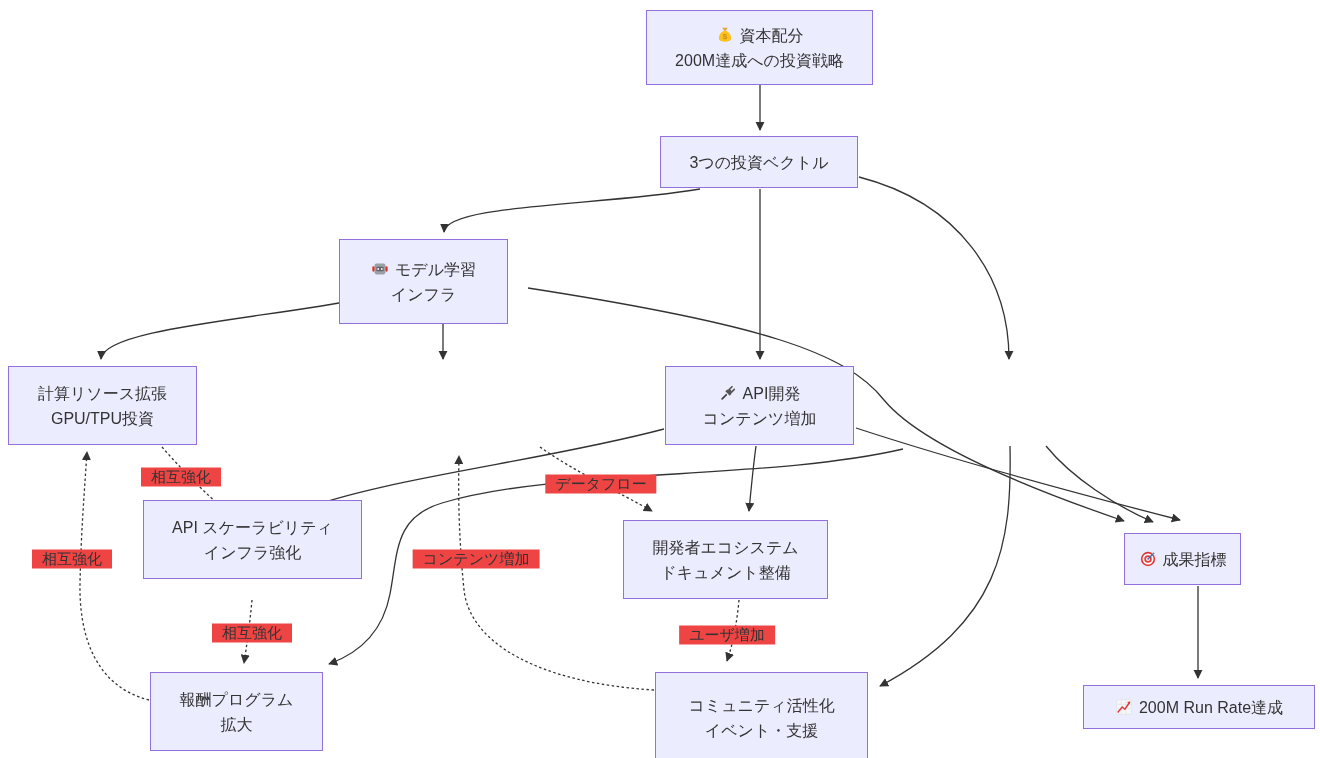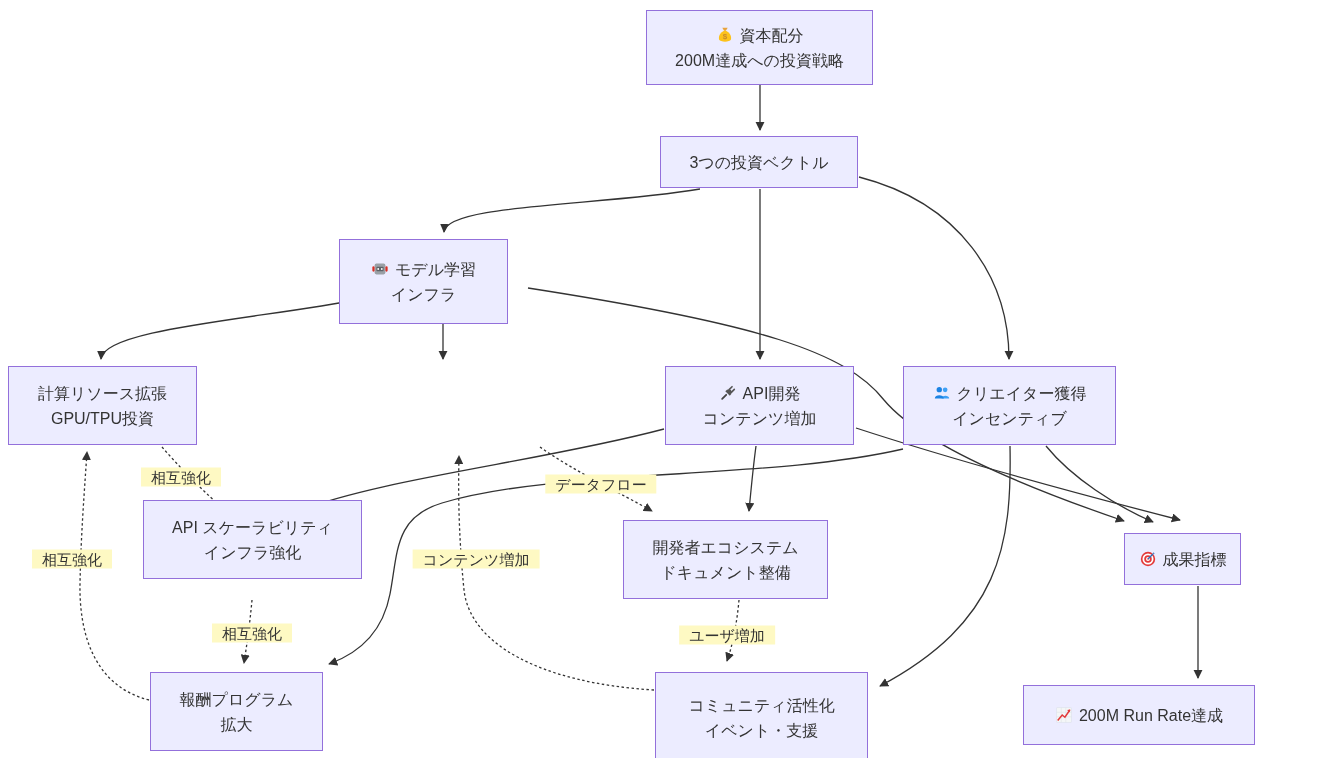--- a/index.html
+++ b/index.html
@@ -6,22 +6,22 @@
   body{font-family:"Liberation Sans","DejaVu Sans",sans-serif;color:#333;}
   #flowchart{position:relative;width:1320px;height:758px;overflow:hidden;background:#fff;}
   #edge-layer{position:absolute;left:0;top:0;}
   .edge{stroke:#333333;stroke-width:1.3;fill:none;}
   .edge.dotted{stroke-dasharray:2.5 2.5;}
   .node{position:absolute;box-sizing:border-box;background:#ECECFF;border:1px solid #9370DB;
         display:flex;flex-direction:column;align-items:center;justify-content:center;
         text-align:center;font-size:16px;line-height:25px;color:#333;}
   .node .line{display:flex;align-items:center;justify-content:center;gap:6px;white-space:nowrap;}
   .ico{display:inline-flex;align-items:center;}
-  .edge-label{position:absolute;transform:translate(-50%,-50%);background:#fef9c3;
-        padding:0 10px;font-size:15px;line-height:19px;color:#333;white-space:nowrap;}
+  .edge-label{position:absolute;transform:translate(-50%,-50%);background:#ef4444;
+        padding:0 10px;font-size:15px;line-height:19px;color:#333;white-space:nowrap;font-family:Liberation Serif, serif;}
 </style>
 </head>
 <body>
 
 <div id="flowchart">
 
   <svg id="edge-layer" width="1320" height="758">
     <defs>
       <marker id="arrow" viewBox="0 0 10 10" refX="9" refY="5" markerWidth="7" markerHeight="7" orient="auto">
         <path d="M0,0 L10,5 L0,10 z" fill="#333333"></path>
@@ -104,34 +104,20 @@
             <path d="M3.5 16.5 L8 12" stroke="#444" stroke-width="2" fill="none" stroke-linecap="round"></path>
             <path d="M7 8 L12 13 C14.2 11 15.2 8.8 13.2 6.8 C11.2 4.8 9 5.8 7 8 Z" fill="#555"></path>
             <path d="M11.5 6 L14.5 3 M14 9 L17 6" stroke="#555" stroke-width="1.8" stroke-linecap="round"></path>
           </svg>
       </span>
       <span>API開発</span>
     </span>
     <span class="line">コンテンツ増加</span>
   </div>
 
-  <div class="node" style="left:903px;top:366px;width:213px;height:79px">
-    <span class="line">
-      <span class="ico">
-        <svg viewBox="0 0 20 20" width="18" height="18">
-            <circle cx="13.5" cy="6.5" r="2.6" fill="#3FA0F5"></circle>
-            <path d="M9.5 16 C9.5 12 18 12 18 16 Z" fill="#3FA0F5"></path>
-            <circle cx="7" cy="6.3" r="3" fill="#1C83E3"></circle>
-            <path d="M2 16 C2 11.4 12 11.4 12 16 Z" fill="#1C83E3"></path>
-          </svg>
-      </span>
-      <span>クリエイター獲得</span>
-    </span>
-    <span class="line">インセンティブ</span>
-  </div>
 
   <div class="node" style="left:143px;top:500px;width:219px;height:79px">
     <span class="line">API スケーラビリティ</span>
     <span class="line">インフラ強化</span>
   </div>
 
   <div class="node" style="left:623px;top:520px;width:205px;height:79px">
     <span class="line">開発者エコシステム</span>
     <span class="line">ドキュメント整備</span>
   </div>
@@ -156,21 +142,21 @@
   <div class="node" style="left:150px;top:672px;width:173px;height:79px">
     <span class="line">報酬プログラム</span>
     <span class="line">拡大</span>
   </div>
 
   <div class="node" style="left:655px;top:672px;width:213px;height:91px">
     <span class="line">コミュニティ活性化</span>
     <span class="line">イベント・支援</span>
   </div>
 
-  <div class="node" style="left:1023px;top:685px;width:232px;height:60px">
+  <div class="node" style="left:1083px;top:685px;width:232px;height:44px">
     <span class="line">
       <span class="ico">
         <svg viewBox="0 0 20 20" width="18" height="18">
             <rect x="2" y="2" width="16" height="16" fill="#F4F6F7" stroke="#D8DEE3" stroke-width="0.5"></rect>
             <path d="M2 7 H18 M2 12 H18 M7 2 V18 M12 2 V18" stroke="#D8DEE3" stroke-width="0.5"></path>
             <path d="M3 16 L8 10 L11 12.5 L16.5 4.5" stroke="#E23B3B" stroke-width="1.7" fill="none"></path>
             <path d="M17 4 l-3.6 0.5 l2.7 2.4 z" fill="#E23B3B"></path>
           </svg>
       </span>
       <span>200M Run Rate達成</span>

